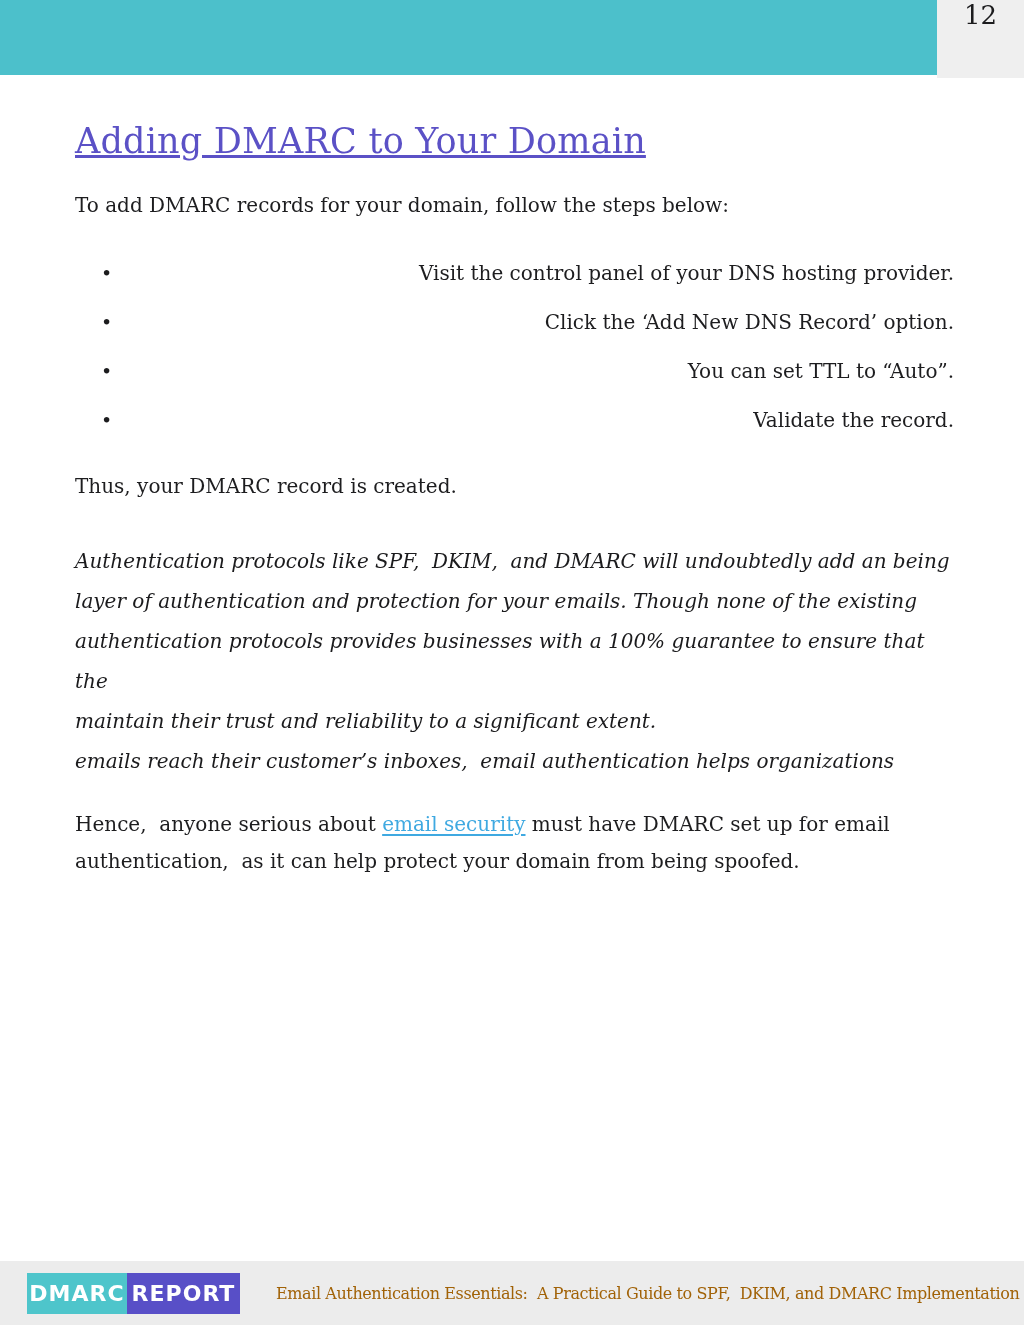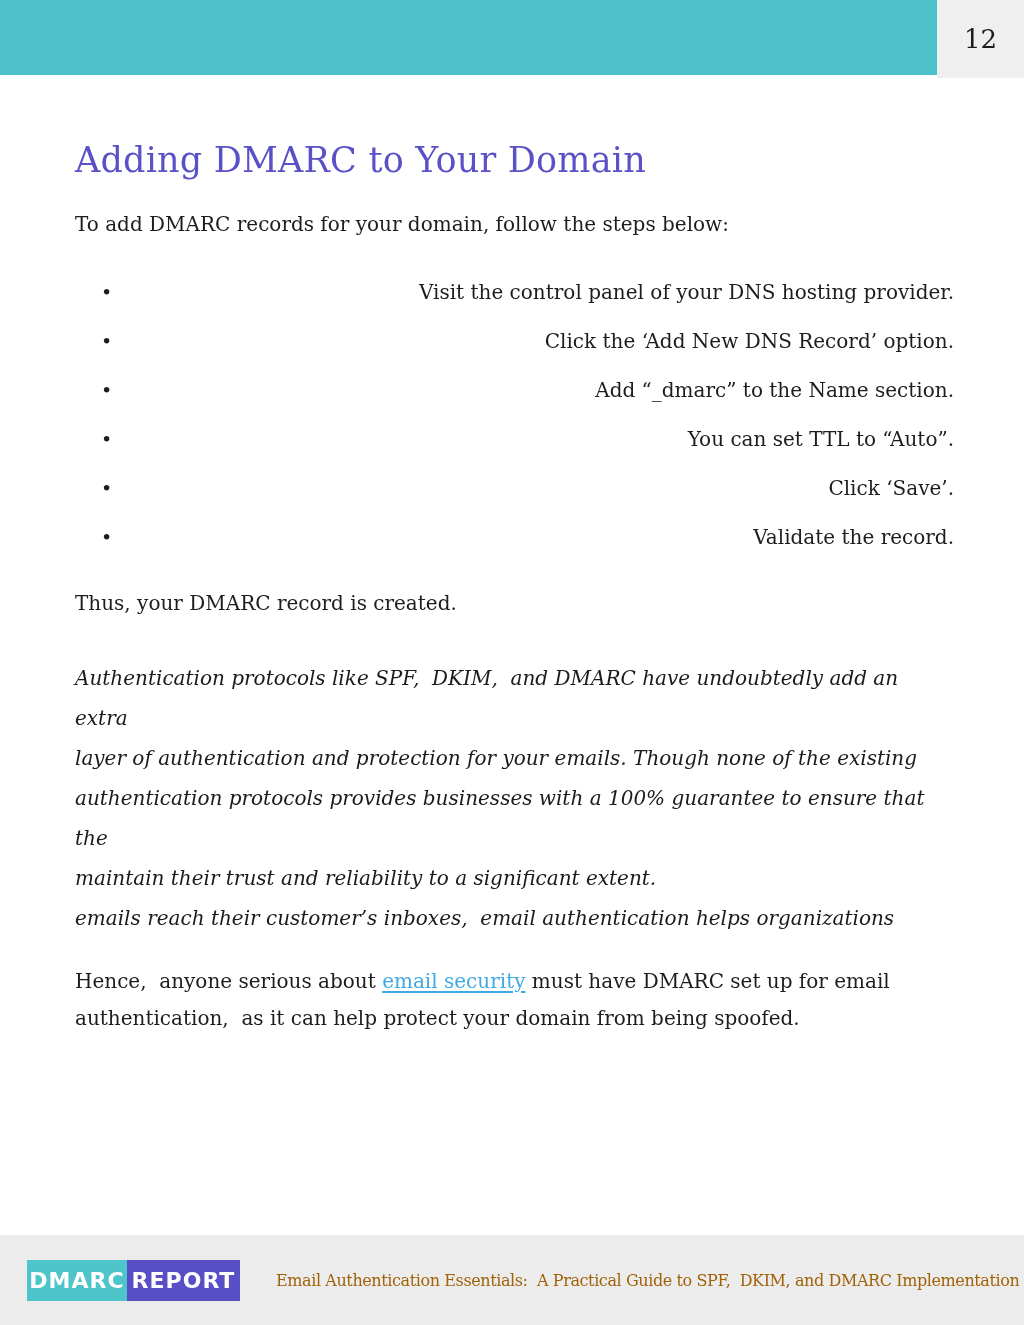--- a/index.html
+++ b/index.html
@@ -30,43 +30,43 @@
     top: 0; left: 0;
     width: 937px; height: 75px;
     background: var(--teal);
   }
   .pagenum-box {
     position: absolute;
     top: 0; left: 937px;
     width: 87px; height: 78px;
     background: var(--panel_gray);
     display: flex;
-    align-items: center;
     justify-content: center;
   }
   .pagenum-box span {
     font-size: 26px;
     color: #1c1c1e;
     font-family: "DejaVu Serif", serif;
   }
 
   
   main {
     position: absolute;
     top: 75px; left: 0;
     width: 1024px;
     padding: 0 70px 0 75px;
   }
   h1 {
-    padding-top: 64px;
+    padding-top: 45px;
     font-size: 35px;
     font-weight: normal;
     line-height: 42px;
     color: var(--heading_purple);
     letter-spacing: 0.2px;
+    text-decoration: underline;
   }
   .body-text {
     font-size: 20px;
     line-height: 30px;
     color: var(--text_dark);
     white-space: pre-wrap;
   }
   .intro { margin-top: 28px; }
 
   ul.steps {
@@ -111,21 +111,21 @@
     color: var(--link_blue);
     text-decoration: underline;
     text-underline-offset: 3px;
     cursor: pointer;
   }
 
   
   footer {
     position: absolute;
     left: 0; bottom: 0;
-    width: 1024px; height: 90px;
+    width: 1024px; height: 64px;
     background: var(--footer_gray);
     display: flex;
     align-items: center;
     padding-left: 27px;
   }
   .logo {
     display: flex;
     height: 41px;
     flex: 0 0 auto;
     font-family: "DejaVu Sans", sans-serif;
@@ -163,30 +163,28 @@
 </header>
 
 <main>
   <h1>Adding DMARC to Your Domain</h1>
 
   <p class="body-text intro">To add DMARC records for your domain, follow the steps below:</p>
 
   <ul class="steps">
     <li>Visit the control panel of your DNS hosting provider.</li>
     <li>Click the ‘Add New DNS Record’ option.</li>
-    <li>Add “_dmarc” to the Name section.</li>
     <li>You can set TTL to “Auto”.</li>
-    <li>Click ‘Save’.</li>
     <li>Validate the record.</li>
   </ul>
 
   <p class="body-text conclusion">Thus, your DMARC record is created.</p>
 
   <p class="note">
-    <span class="note-line">Authentication protocols like SPF,  DKIM,  and DMARC have undoubtedly add an extra</span>
+    <span class="note-line">Authentication protocols like SPF,  DKIM,  and DMARC will undoubtedly add an being</span>
     <span class="note-line">layer of authentication and protection for your emails. Though none of the existing</span>
     <span class="note-line">authentication protocols provides businesses with a 100% guarantee to ensure that the</span>
     <span class="note-line">maintain their trust and reliability to a significant extent.</span>
     <span class="note-line">emails reach their customer’s inboxes,  email authentication helps organizations</span>
   </p>
 
   <p class="body-text closing"><span>Hence,  anyone serious about </span><a>email security</a><span> must have DMARC set up for email authentication,  as it can help protect your domain from being spoofed.</span></p>
 </main>
 
 <footer>

